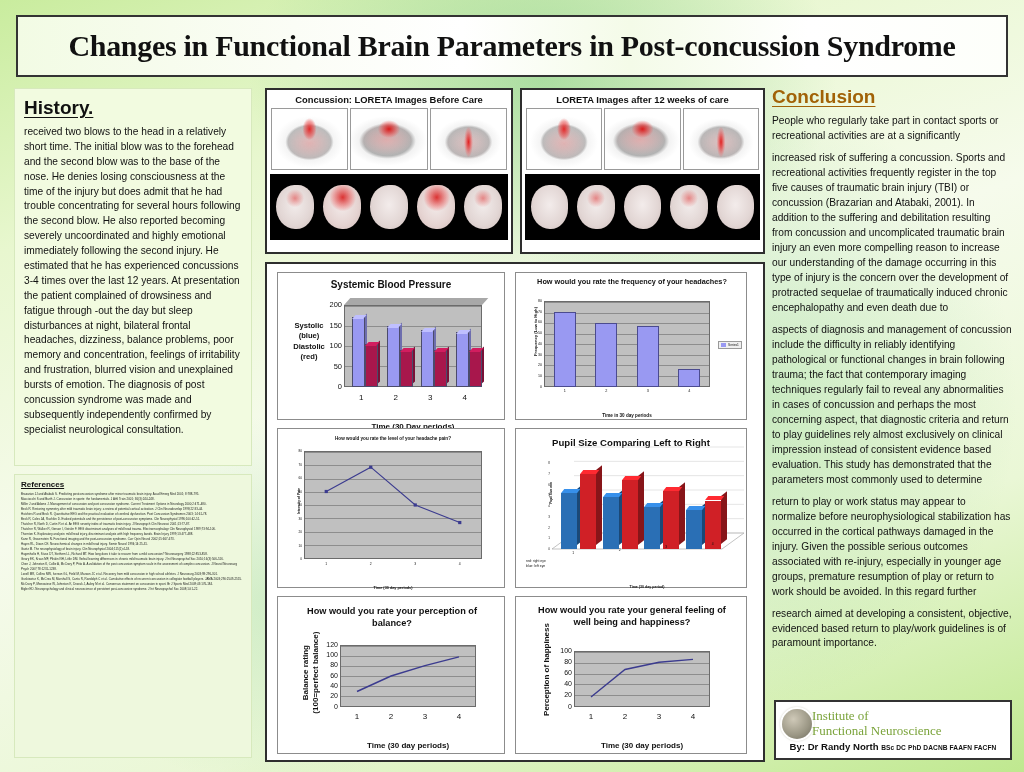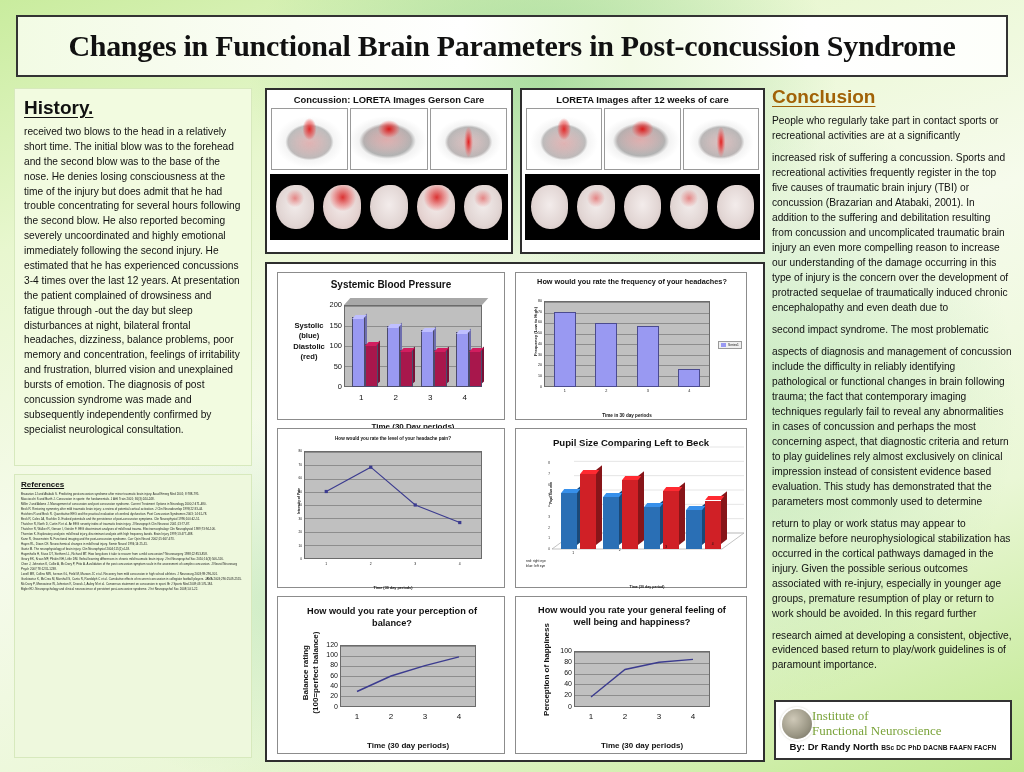--- a/index.html
+++ b/index.html
@@ -175,21 +175,21 @@
         <p class="ref">Geary EK, Kraus MF, Pliskin NH, Little DM. Verbal learning differences in chronic mild traumatic brain injury. J Int Neuropsychol Soc 2010;16(3):506-516.</p>
         <p class="ref">Chen J, Johnston K, Collie A, McCrory P, Ptito A. A validation of the post concussion symptom scale in the assessment of complex concussion. J Neurol Neurosurg Psych 2007;78:1231-1238.</p>
         <p class="ref">Lovell MR, Collins MW, Iverson GL, Field M, Maroon JC et al. Recovery from mild concussion in high school athletes. J Neurosurg 2003;98:296-301.</p>
         <p class="ref">Guskiewicz K, McCrea M, Marshall S, Cantu R, Randolph C et al. Cumulative effects of recurrent concussion in collegiate football players. JAMA 2003;290:2549-2555.</p>
         <p class="ref">McCrory P, Meeuwisse W, Johnston K, Dvorak J, Aubry M et al. Consensus statement on concussion in sport. Br J Sports Med 2009;43:176-184.</p>
         <p class="ref">Bigler ED. Neuropsychology and clinical neuroscience of persistent post-concussive syndrome. J Int Neuropsychol Soc 2008;14:1-22.</p>
       </div>
   </div>
 
   <div class="loreta" id="loreta-before">
-    <div class="cap">Concussion: LORETA Images Gerson Care</div>
+    <div class="cap">Concussion: LORETA Images Before Care</div>
     <div class="slices">
       <div class="slice">
           <div class="hdr"></div>
           <div class="brainimg ax"></div>
         </div>
       <div class="slice">
           <div class="hdr"></div>
           <div class="brainimg sg"></div>
         </div>
       <div class="slice">
@@ -386,21 +386,21 @@
         <div style="position:absolute;left:10px;top:33.5px;width:14px;text-align:right;font-size:3.2px;color:#111;">70</div>
         <div style="position:absolute;left:10px;top:20px;width:14px;text-align:right;font-size:3.2px;color:#111;">80</div>
         <div style="position:absolute;left:40.25px;top:133px;width:16px;text-align:center;font-size:3.4px;color:#111;">1</div>
         <div style="position:absolute;left:84.75px;top:133px;width:16px;text-align:center;font-size:3.4px;color:#111;">2</div>
         <div style="position:absolute;left:129.25px;top:133px;width:16px;text-align:center;font-size:3.4px;color:#111;">3</div>
         <div style="position:absolute;left:173.75px;top:133px;width:16px;text-align:center;font-size:3.4px;color:#111;">4</div>
         <div style="position:absolute;left:-14px;top:70px;width:70px;text-align:center;font-size:3.4px;font-weight:700;color:#111;transform:rotate(-90deg);">Intensity of Pain</div>
         <div class="axlabel" style="position:absolute;left:26px;top:141px;width:178px;font-size:3.8px;">Time (30 day periods)</div>
       </div>
       <div class="chart" style="left: 248px; top: 164px; width: 232px; height: 160px;">
-        <div class="ct" style="position:absolute;left:0;top:8px;width:100%;font-size:9.6px;">Pupil Size Comparing Left to Beck</div>
+        <div class="ct" style="position:absolute;left:0;top:8px;width:100%;font-size:9.6px;">Pupil Size Comparing Left to Right</div>
         <svg style="position:absolute;left:0;top:0;overflow:visible;" width="232" height="160">
           <polygon points="36,120 206,120 228,104 58,104" fill="#ffffff" stroke="#9a9a9a" stroke-width=".6"></polygon>
           <line x1="58" y1="18" x2="228" y2="18" stroke="#c9c9c9" stroke-width=".5"></line>
           <line x1="58" y1="32.33333333333333" x2="228" y2="32.33333333333333" stroke="#c9c9c9" stroke-width=".5"></line>
           <line x1="58" y1="46.666666666666664" x2="228" y2="46.666666666666664" stroke="#c9c9c9" stroke-width=".5"></line>
           <line x1="58" y1="61" x2="228" y2="61" stroke="#c9c9c9" stroke-width=".5"></line>
           <line x1="58" y1="75.33333333333333" x2="228" y2="75.33333333333333" stroke="#c9c9c9" stroke-width=".5"></line>
           <line x1="58" y1="89.66666666666667" x2="228" y2="89.66666666666667" stroke="#c9c9c9" stroke-width=".5"></line>
           <line x1="58" y1="104" x2="228" y2="104" stroke="#c9c9c9" stroke-width=".5"></line>
         </svg>
@@ -517,21 +517,20 @@
         <div style="position:absolute;left:169px;top:115px;width:16px;text-align:center;font-size:8px;color:#111;">4</div>
         <div style="position:absolute;left:-18px;top:68px;width:96px;text-align:center;font-size:8px;font-weight:700;color:#111;transform:rotate(-90deg);">Perception of happiness</div>
         <div class="axlabel" style="position:absolute;left:58px;top:128px;width:136px;font-size:8px;">Time (30 day periods)</div>
       </div>
     </div>
 
   <div class="conclusion">
     <h2>Conclusion</h2>
     <p>People who regularly take part in contact sports or recreational activities are at a significantly</p>
     <p>increased risk of suffering a concussion. Sports and recreational activities frequently register in the top five causes of traumatic brain injury (TBI) or concussion (Brazarian and Atabaki, 2001). In addition to the suffering and debilitation resulting from concussion and uncomplicated traumatic brain injury an even more compelling reason to increase our understanding of the damage occurring in this type of injury is the concern over the development of protracted sequelae of  traumatically induced chronic encephalopathy and even death due to</p>
-    <p>second impact syndrome. The most problematic</p>
     <p>aspects of diagnosis and management of concussion include the difficulty in reliably identifying pathological or functional changes in brain following trauma; the fact that contemporary imaging techniques regularly fail to reveal any abnormalities in cases of concussion and perhaps the most concerning aspect, that diagnostic criteria and return to play guidelines rely almost exclusively on clinical impression instead of consistent evidence based evaluation. This study has demonstrated that the parameters most commonly used to determine</p>
     <p>return to play or work status may appear to normalize before neurophysiological stabilization has occurred in the cortical pathways damaged in the injury. Given the possible serious outcomes associated with re-injury, especially in younger age groups, premature resumption of play or return to work should be avoided.  In this regard further</p>
     <p>research aimed at developing a consistent, objective, evidenced based return to play/work guidelines is of paramount importance.</p>
   </div>
 
   <div class="logo-box">
     <div class="logo-row">
       <div class="logo-mark"></div>
       <div class="logo-txt">
         <div>Institute of</div>

